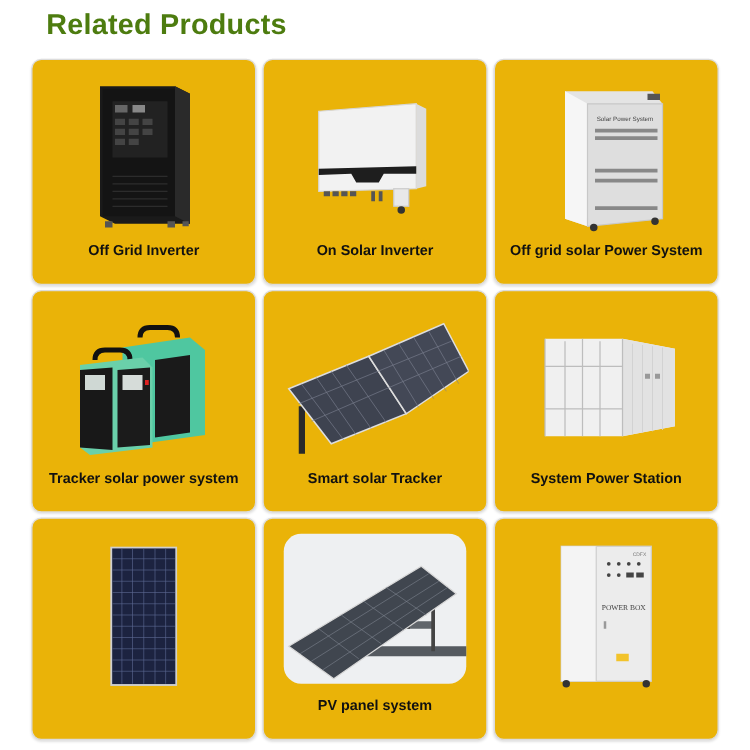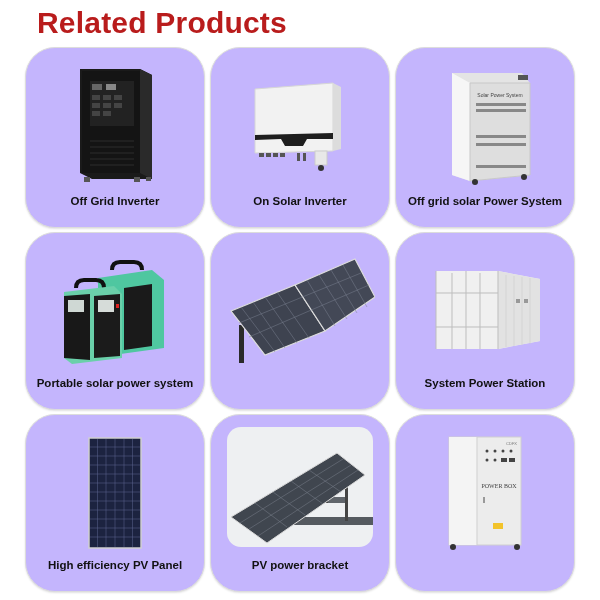--- a/index.html
+++ b/index.html
@@ -1,19 +1,19 @@
 <!DOCTYPE html>
 <html><head>
 <meta charset="utf-8">
 <style>
   html, body { margin:0; padding:0; background:#ffffff; }
   body { width:600px; height:600px; position:relative; overflow:hidden; font-family:"Liberation Sans", sans-serif; }
-  .title { position:absolute; left:37px; top:6px; font-size:30px; font-weight:bold; color:#b91c1c; letter-spacing:0.2px; }
+  .title { position:absolute; left:37px; top:6px; font-size:23px; font-weight:bold; color:#4d7c0f; letter-spacing:0.2px; }
   .grid { position:absolute; left:25px; top:47px; display:grid; grid-template-columns:180px 180px 180px; grid-template-rows:181px 178px 178px; column-gap:5px; row-gap:4px; }
-  .card { position:relative; background:#c4b5fd; border:1.5px solid #dcdcdc; border-radius:30px; box-shadow:0 1px 2px rgba(0,0,0,0.12); box-sizing:border-box; overflow:hidden; cursor:pointer; }
+  .card { position:relative; background:#eab308; border:1.5px solid #dcdcdc; border-radius:8px; box-shadow:0 1px 2px rgba(0,0,0,0.12); box-sizing:border-box; overflow:hidden; cursor:pointer; }
   .img { position:absolute; left:0; right:0; top:10px; height:135px; display:flex; align-items:center; justify-content:center; }
   .label { position:absolute; left:0; right:0; bottom:20px; text-align:center; font-size:11.5px; font-weight:bold; color:#111; white-space:nowrap; }
   svg { display:block; }
 </style>
 </head>
 <body>
 
 <div class="title">Related Products</div>
 
 <div class="grid">
@@ -103,21 +103,21 @@
         <path d="M16 32 Q16 24 24 24 L36 24 Q44 24 44 32" stroke="#111" stroke-width="4" fill="none"></path>
         <polygon points="4,36 54,30 62,38 62,102 12,108 4,102" fill="#6ad0aa"></polygon>
         <polygon points="4,40 30,38 30,104 4,102" fill="#181818"></polygon>
         <rect x="8" y="44" width="16" height="12" fill="#cfd8d4"></rect>
         <polygon points="34,40 60,38 60,100 34,102" fill="#1b1b1b"></polygon>
         <rect x="38" y="44" width="16" height="12" fill="#d6dcd9"></rect>
         <rect x="56" y="48" width="3" height="4" fill="#d22"></rect>
         <polygon points="64,32 92,28 92,90 64,94" fill="#1a1a1a"></polygon>
       </svg>
     </div>
-    <div class="label">Portable solar power system</div>
+    <div class="label">Tracker solar power system</div>
   </div>
 
   <div class="card">
     <div class="img">
       <svg width="150" height="120" viewBox="0 0 150 120">
         <rect x="14" y="74" width="5" height="38" fill="#2a2a2a"></rect>
         <polygon points="6,60 70,34 100,80 40,104" fill="#3e4350" stroke="#ddd" stroke-width="1.2"></polygon>
         <polygon points="70,34 130,8 150,46 100,80" fill="#434856" stroke="#ddd" stroke-width="1.2"></polygon>
         <g stroke="#7b8190" stroke-width="0.5">
           <line x1="16" y1="56" x2="50" y2="101"></line>
@@ -126,20 +126,21 @@
             <line x1="52" y1="41" x2="84" y2="87"></line>
           <line x1="82" y1="29" x2="110" y2="75"></line>
             <line x1="94" y1="24" x2="122" y2="68"></line>
             <line x1="106" y1="19" x2="132" y2="62"></line>
             <line x1="118" y1="14" x2="142" y2="56"></line>
           <line x1="14" y1="72" x2="136" y2="22"></line>
             <line x1="24" y1="86" x2="144" y2="34"></line>
         </g>
       </svg>
     </div>
+    <div class="label">Smart solar Tracker</div>
   </div>
 
   <div class="card">
     <div class="img">
       <svg width="115" height="95" viewBox="0 0 115 95">
         <polygon points="8,8 70,8 112,16 112,78 70,86 8,86" fill="#f0f0f0"></polygon>
         <polygon points="70,8 112,16 112,78 70,86" fill="#e2e2e2"></polygon>
         <g stroke="#bdbdbd" stroke-width="1">
             <line x1="8" y1="8" x2="8" y2="86"></line>
             <line x1="24" y1="10" x2="24" y2="86"></line>
@@ -179,21 +180,20 @@
             <line x1="2" y1="46" x2="52" y2="46"></line>
             <line x1="2" y1="55" x2="52" y2="55"></line>
             <line x1="2" y1="64" x2="52" y2="64"></line>
             <line x1="2" y1="73" x2="52" y2="73"></line>
             <line x1="2" y1="82" x2="52" y2="82"></line>
             <line x1="2" y1="91" x2="52" y2="91"></line>
             <line x1="2" y1="100" x2="52" y2="100"></line>
         </g>
       </svg>
     </div>
-    <div class="label">High efficiency PV Panel</div>
   </div>
 
   <div class="card">
     <div class="img" style="top:8px;height:128px;">
       <svg width="150" height="124" viewBox="0 0 150 124">
         <rect x="2" y="2" width="146" height="120" rx="14" fill="#eef0f2"></rect>
         <rect x="62" y="92" width="86" height="8" fill="#555a60"></rect>
         <rect x="62" y="72" width="60" height="6" fill="#60656b"></rect>
         <rect x="120" y="40" width="3" height="56" fill="#444"></rect>
         <rect x="100" y="56" width="3" height="22" fill="#444"></rect>
@@ -203,21 +203,21 @@
           <line x1="30" y1="78" x2="62" y2="102"></line>
             <line x1="48" y1="67" x2="80" y2="90"></line>
             <line x1="66" y1="56" x2="98" y2="79"></line>
             <line x1="84" y1="45" x2="116" y2="67"></line>
           <line x1="15" y1="98" x2="118" y2="34"></line>
             <line x1="24" y1="104" x2="126" y2="40"></line>
             <line x1="33" y1="111" x2="133" y2="45"></line>
         </g>
       </svg>
     </div>
-    <div class="label">PV power bracket</div>
+    <div class="label">PV panel system</div>
   </div>
 
   <div class="card">
     <div class="img">
       <svg width="80" height="120" viewBox="0 0 80 120">
         <rect x="4" y="4" width="72" height="108" fill="#ececec" stroke="#d0d0d0"></rect>
         <rect x="4" y="4" width="28" height="108" fill="#f4f4f4"></rect>
         <line x1="32" y1="4" x2="32" y2="112" stroke="#cfcfcf"></line>
         <text x="72" y="12" font-size="4" text-anchor="end" fill="#777" font-family="Liberation Sans, sans-serif">CDFX</text>
         <g fill="#444">

